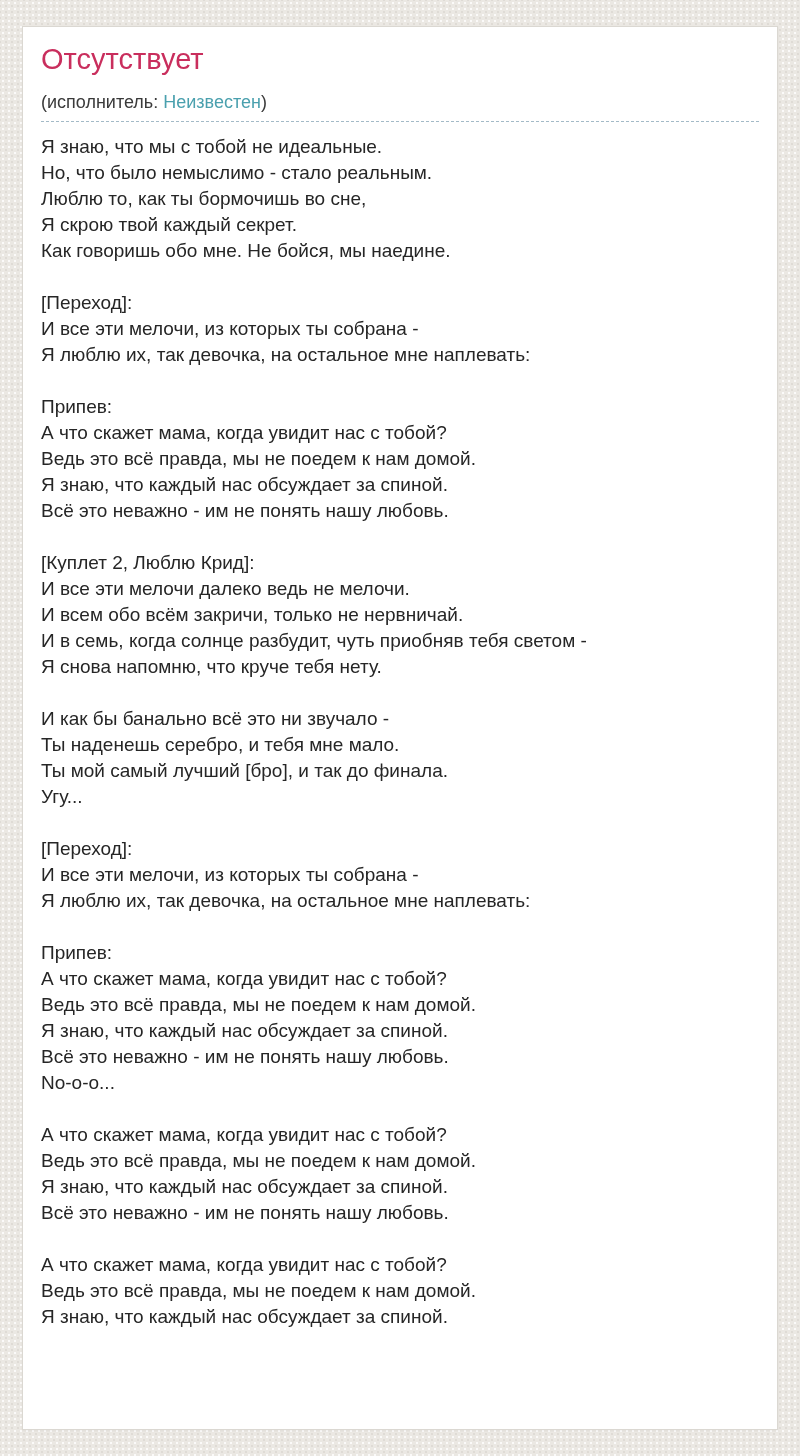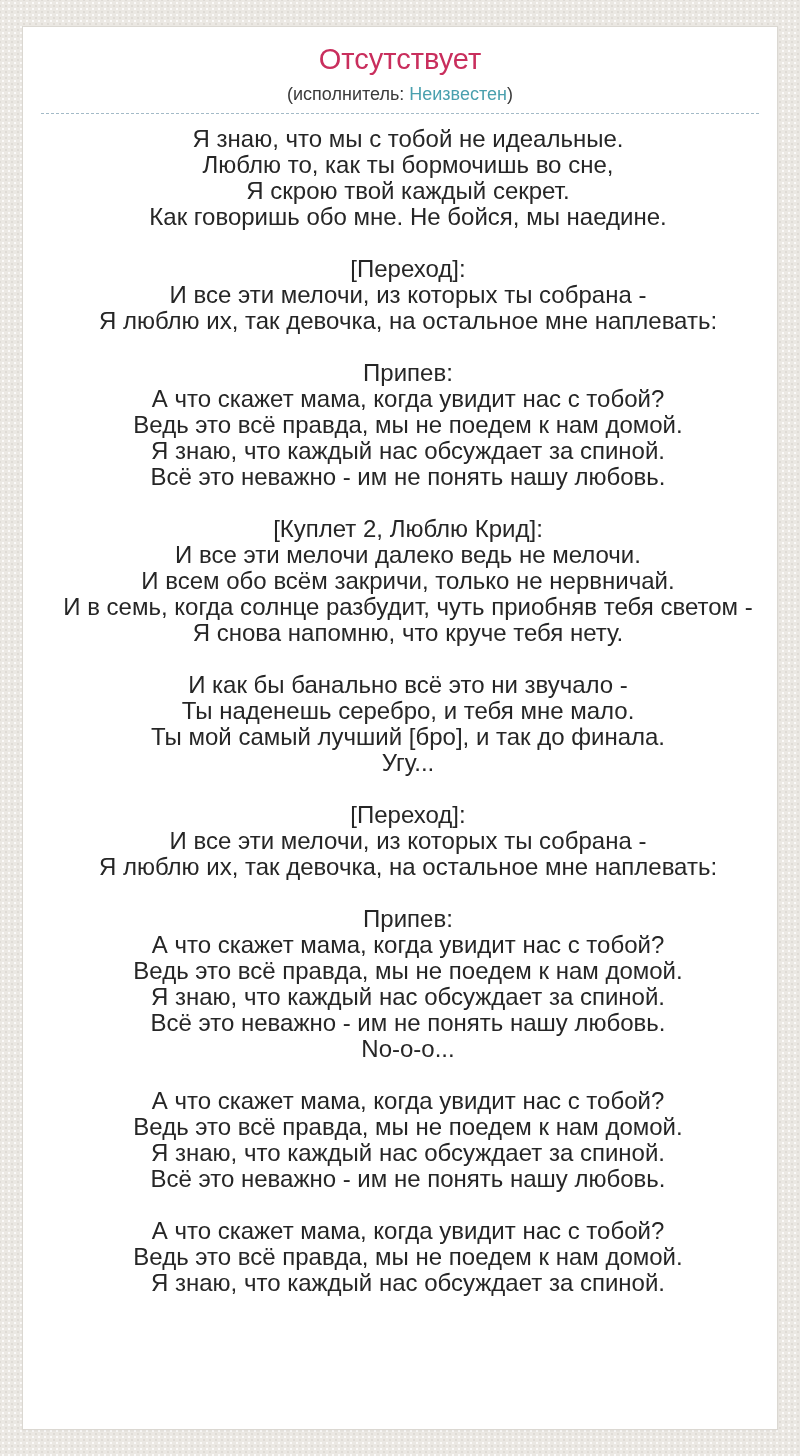--- a/index.html
+++ b/index.html
@@ -5,21 +5,21 @@
   :root {
     --page-bg: #ebe8e3;
     --card-bg: #ffffff;
     --card-border: #dbd8d2;
     --title-color: #c92e5d;
     --link-color: #4aa0ae;
     --text-color: #262626;
     --muted-color: #3a3a3a;
     --separator-color: #a3bac7;
   }
-  * { box-sizing: border-box; text-align: center; }
+  * { box-sizing: border-box; }
   html, body { margin: 0; padding: 0; }
   body {
     width: 800px;
     height: 1456px;
     font-family: "Liberation Sans", sans-serif;
     background-color: var(--page-bg);
     background-image:
       radial-gradient(rgba(255,255,255,0.8) 1px, transparent 1.2px),
       radial-gradient(rgba(201,196,188,0.35) 1px, transparent 1.2px);
     background-size: 6px 6px, 6px 6px;
@@ -42,51 +42,51 @@
   .song-title {
     margin: 0;
     font-size: 29px;
     line-height: 32px;
     font-weight: 400;
     color: var(--title-color);
   }
   .artist-line {
     font-size: 18px;
     line-height: 23px;
-    margin-top: 8px;
+    margin-top: 16px;
     color: var(--muted-color);
   }
   .artist-link {
     color: var(--link-color);
     text-decoration: none;
     cursor: pointer;
   }
   .lyrics {
     margin-top: 12px;
-    font-size: 24px;
+    font-size: 19px;
     line-height: 26px;
     color: var(--text-color);
-    margin-left: 16px;
   }
   .stanza { margin: 0 0 26px 0; }
   .stanza:last-child { margin-bottom: 0; }
   .lyrics-line { white-space: pre-wrap; }
 </style>
 </head>
 <body>
 
 <div class="card">
   <div class="song-header">
     <h1 class="song-title">Отсутствует</h1>
     <div class="artist-line"><span>(исполнитель: </span><a class="artist-link" href="#">Неизвестен</a><span>)</span></div>
   </div>
 
   <div class="lyrics">
       <div class="stanza">
         <div class="lyrics-line">Я знаю, что мы с тобой не идеальные.</div>
+        <div class="lyrics-line">Но, что было немыслимо - стало реальным.</div>
         <div class="lyrics-line">Люблю то, как ты бормочишь во сне,</div>
         <div class="lyrics-line">Я скрою твой каждый секрет.</div>
         <div class="lyrics-line">Как говоришь обо мне. Не бойся, мы наедине.</div>
       </div>
       <div class="stanza">
         <div class="lyrics-line">[Переход]:</div>
         <div class="lyrics-line">И все эти мелочи, из которых ты собрана -</div>
         <div class="lyrics-line">Я люблю их, так девочка, на остальное мне наплевать:</div>
       </div>
       <div class="stanza">

